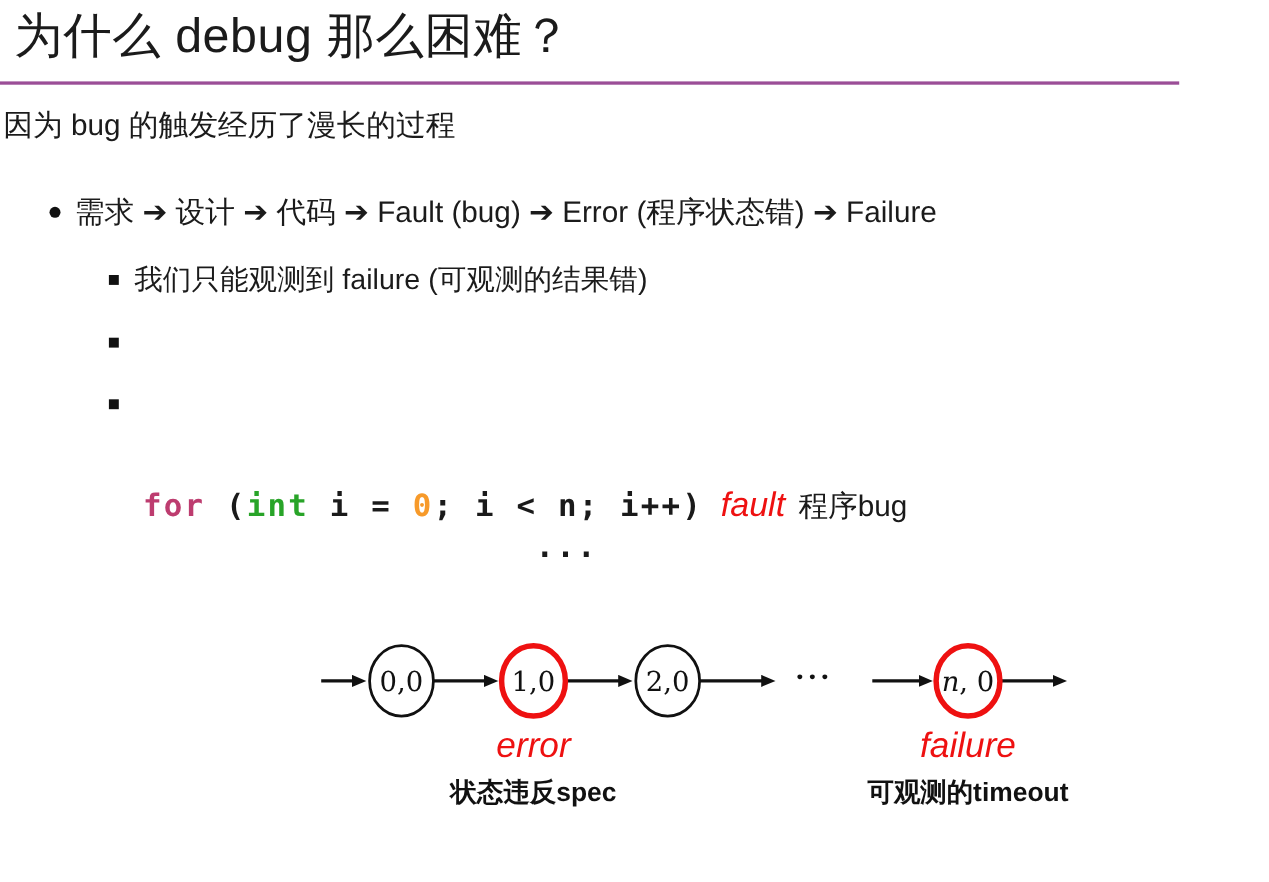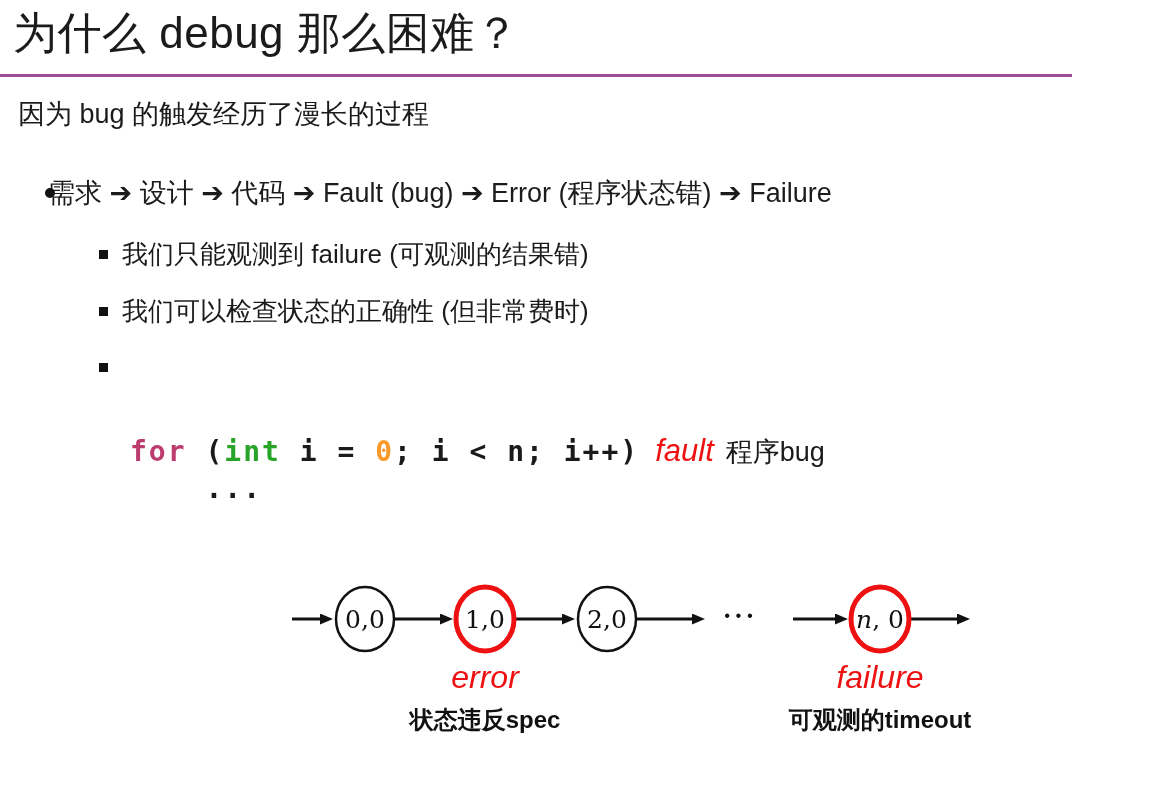--- a/index.html
+++ b/index.html
@@ -6,32 +6,32 @@
   .slide{
     position:relative;width:1072px;height:802px;background:#ffffff;overflow:hidden;
     font-family:"Liberation Sans","DejaVu Sans",sans-serif;color:#1b1b1b;
   }
   .title{
     position:absolute;left:13px;top:2px;margin:0;
     font-size:44px;font-weight:500;line-height:62px;color:#1b1b1b;letter-spacing:0.5px;
   }
   .rule{position:absolute;left:0;top:74px;width:1137px;height:3px;background:#9b4e97;}
   .vline{position:absolute;left:1136px;top:0;width:2px;height:802px;background:#cccccc;}
-  .intro{position:absolute;left:18px;top:97px;font-size:27px;line-height:34px;text-align:right;}
+  .intro{position:absolute;left:3px;top:97px;font-size:27px;line-height:34px;text-align:right;}
   .dot{position:absolute;left:45px;top:188px;width:10px;height:10px;border-radius:50%;background:#111;}
-  .main-bullet{position:absolute;left:48px;top:175px;font-size:27px;line-height:36px;white-space:nowrap;}
+  .main-bullet{position:absolute;left:68px;top:175px;font-size:27px;line-height:36px;white-space:nowrap;}
   .sq{position:absolute;left:99px;width:9px;height:9px;background:#111;}
   .sq.s1{top:250px}.sq.s2{top:307px}.sq.s3{top:363px}
   .sub{position:absolute;left:122px;font-size:26px;line-height:34px;white-space:nowrap;}
   .sub.t1{top:237px}.sub.t2{top:294px}.sub.t3{top:350px}
 
   .code{position:absolute;left:130px;top:432px;
     font-family:"DejaVu Sans Mono","Liberation Mono",monospace;
     font-size:28px;font-weight:bold;letter-spacing:2px;color:#1a1a1a;}
-  .cl{white-space:pre;height:38px;line-height:38px;}
+  .cl{white-space:pre;height:38px;line-height:54px;text-align:center;}
   .kw{color:#bd3c6f;}
   .ty{color:#28a428;}
   .num{color:#f79a2a;}
   .pl{color:#1a1a1a;}
   .circled{position:relative;display:inline-block;}
   .circled::after{
     content:"";position:absolute;left:50%;top:50%;transform:translate(-50%,-46%);
     width:46px;height:66px;border:4px solid #ee1111;border-radius:50%;pointer-events:none;
   }
   .fault{margin-left:16px;font-family:"Liberation Sans",sans-serif;font-style:italic;
@@ -53,21 +53,20 @@
   <h1 class="title">为什么 debug 那么困难？</h1>
   <div class="rule"></div>
   <div class="intro">因为 bug 的触发经历了漫长的过程</div>
 
   <span class="dot"></span>
   <div class="main-bullet">需求 ➔ 设计 ➔ 代码 ➔ Fault (bug) ➔ Error (程序状态错) ➔ Failure</div>
 
   <span class="sq s1"></span>
   <div class="sub t1">我们只能观测到 failure (可观测的结果错)</div>
   <span class="sq s2"></span>
-  <div class="sub t2">我们可以检查状态的正确性 (但非常费时)</div>
   <span class="sq s3"></span>
 
   <div class="code">
     <div class="cl"><span class="kw">for</span><span class="pl"> (</span><span class="ty">int</span><span class="pl"> i = </span><span class="num">0</span><span class="pl">; i &lt; n; i++)</span><span class="fault">fault</span><span class="fault-cn">程序bug</span></div>
     <div class="cl"><span class="pl">    ...</span></div>
   </div>
 
   <svg class="diagram" width="712" height="170" viewBox="0 0 712 170">
     <defs>
       <marker id="ah" markerUnits="userSpaceOnUse" markerWidth="14" markerHeight="12" refX="2" refY="5.5" orient="auto">

